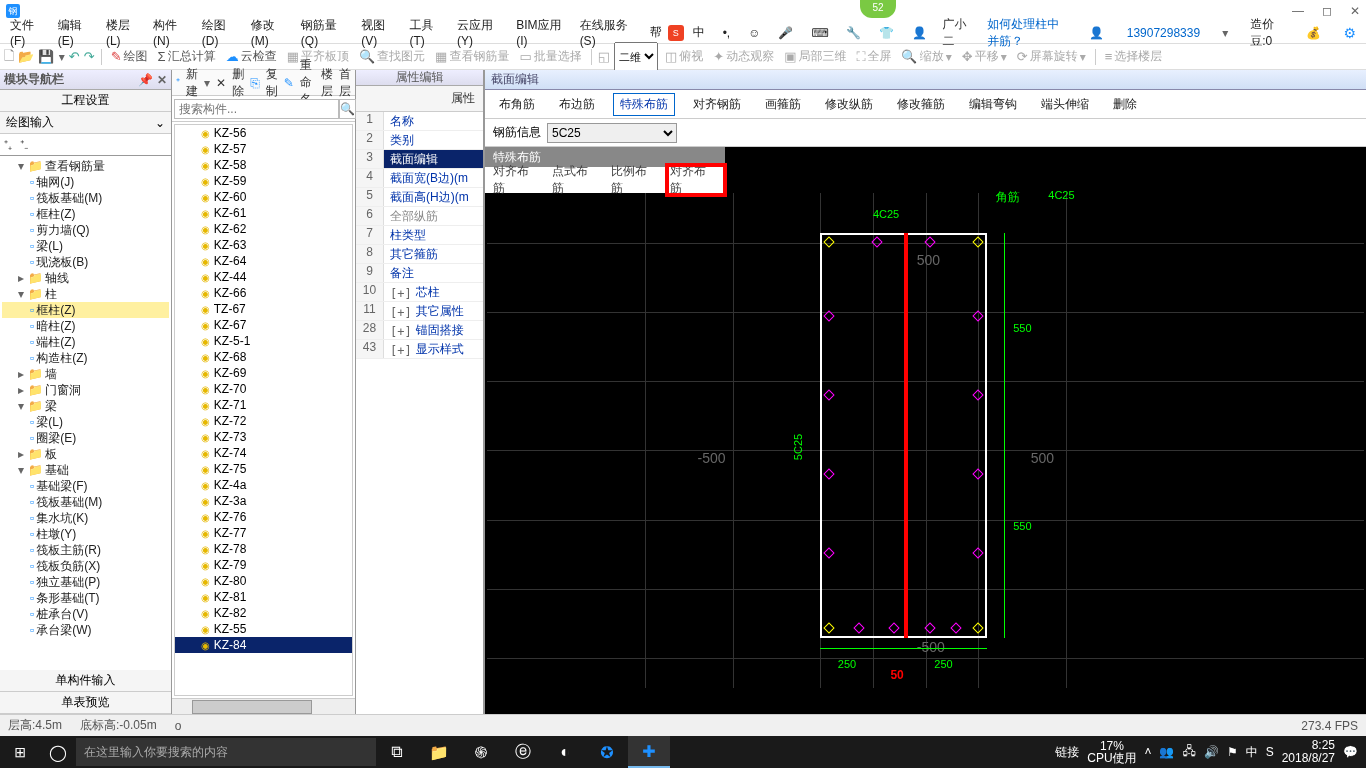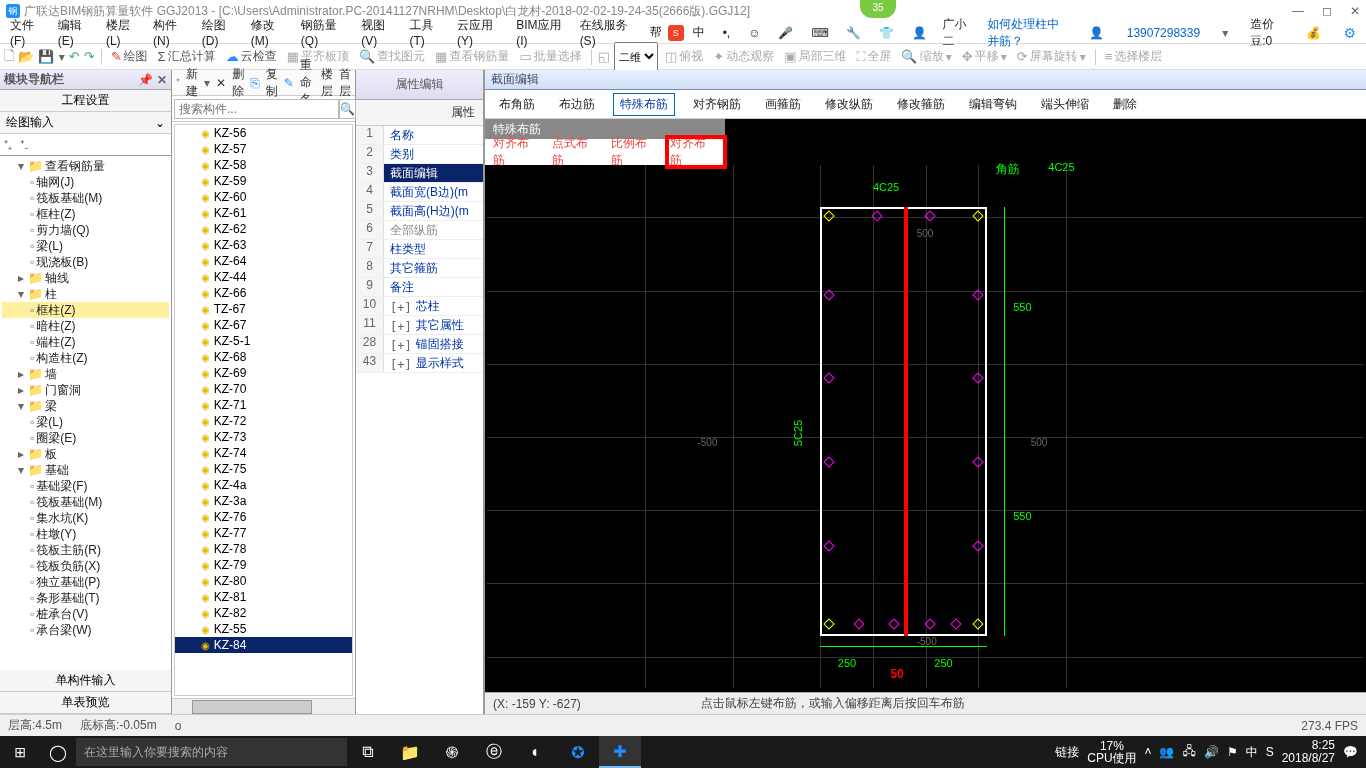--- a/index.html
+++ b/index.html
@@ -41,83 +41,82 @@
 .panelM .search{height:26px;border-bottom:1px solid #ccc;display:flex;align-items:center;padding:2px}
 .panelM .search input{flex:1;height:20px;border:1px solid #bbb;padding:0 4px;color:#888}
 .panelM .search .sbtn{width:24px;height:20px;border:1px solid #bbb;display:flex;align-items:center;justify-content:center;color:#666}
 .panelM .list{flex:1;overflow:auto;border:1px solid #ccc;margin:2px}
 .panelM .list .it{display:flex;align-items:center;height:16px;padding-left:26px;gap:4px}
 .panelM .list .it .bul{color:#e6b800;font-size:10px}
 .panelM .list .sel{background:#0a246a;color:#fff}
 .panelR{flex:1;display:flex;flex-direction:column}
 .panelR .body{flex:1;display:flex}
 .propgrid{width:128px;border-right:1px solid #999;background:#fff;display:flex;flex-direction:column}
-.propgrid .ttl{height:30px;background:linear-gradient(#eef,#dde);border-bottom:1px solid #aaa;display:flex;align-items:center;justify-content:center;color:#555}
+.propgrid .ttl{height:16px;background:linear-gradient(#eef,#dde);border-bottom:1px solid #aaa;display:flex;align-items:center;justify-content:center;color:#555}
 .propgrid .colh{height:26px;border-bottom:1px solid #ccc;display:flex;align-items:center;justify-content:flex-end;padding-right:8px;color:#333;background:#f5f5f5}
 .propgrid .rows{flex:1}
 .propgrid .rw{display:flex;height:19px;border-bottom:1px solid #eee}
 .propgrid .rw .n{width:28px;text-align:center;color:#666;background:#f5f5f5;border-right:1px solid #ddd}
 .propgrid .rw .v{flex:1;padding-left:6px;color:#0033aa;display:flex;align-items:flex-end;gap:4px}
 .propgrid .rw.sel{background:#0a246a}
 .propgrid .rw.sel .v{color:#fff}
 .propgrid .rw .pm{color:#666;font-family:monospace}
 .canvas{flex:1;display:flex;flex-direction:column;border-left:1px solid #999}
 .canvas .chd{height:20px;background:linear-gradient(#e8f0ff,#d0dff5);border-bottom:1px solid #88a;display:flex;align-items:center;padding:0 6px;color:#446}
 .canvas .catabs{height:26px;background:#fff;border-bottom:1px solid #ccc;display:flex;align-items:center;padding:14px 8px;gap:12px}
 .canvas .catabs .t{padding:2px 6px;color:#222}
 .canvas .catabs .t.act{border:1px solid #0066cc;color:#0033aa}
 .canvas .inforow{height:28px;background:#fff;border-bottom:1px solid #ccc;display:flex;align-items:center;padding:0 8px;gap:6px}
 .canvas .inforow select{height:20px;border:1px solid #999;min-width:130px}
 .canvas .drawwrap{flex:1;position:relative;background:#000}
 .canvas .subhdr{position:absolute;top:0;left:0;height:20px;background:#888;color:#fff;padding:0 8px;display:flex;align-items:center;width:240px}
 .canvas .subtabs{position:absolute;top:20px;left:0;height:26px;background:#fff;display:flex;align-items:center;padding:0 8px;gap:12px;width:240px}
-.canvas .subtabs .t{color:#ef4444}
+.canvas .subtabs .t{color:#404040}
 .redbox{position:absolute;border:4px solid #f00}
 .draw{position:absolute;inset:46px 2px 26px 2px}
 .draw .grid{position:absolute;inset:0}
 .draw .gl{position:absolute;background:#333}
 .draw .gl.h{height:1px;left:0;right:0}
 .draw .gl.v{width:1px;top:0;bottom:0}
 .colrect{position:absolute;border:2px solid #fff}
 .dimln{position:absolute;background:#0f0}
 .dimtx{position:absolute;color:#0f0;font-size:11px}
 .corner{position:absolute;color:#0f0;font-size:12px}
 .dia{position:absolute;width:8px;height:8px;border:1px solid #f0f;transform:rotate(45deg)}
 .diay{position:absolute;width:8px;height:8px;border:1px solid #ff0;transform:rotate(45deg)}
 .redln{position:absolute;width:4px;background:#f00}
 .redtx{position:absolute;color:#f00;font-weight:bold}
-.gry{position:absolute;color:#666;font-size:10px}
+.gry{position:absolute;color:#666;font-size:14px}
 .statc{position:absolute;bottom:0;left:0;right:0;height:22px;background:#eee;border-top:1px solid #aaa;display:flex;align-items:center;padding:0 8px;color:#444}
 .botstat{height:22px;background:#f0f0f0;border-top:1px solid #ccc;display:flex;align-items:center;padding:0 8px;gap:18px;color:#555}
 .botstat .rt{margin-left:auto}
 .taskbar{height:32px;background:#1a1a1a;display:flex;align-items:center;color:#fff}
 .taskbar .win{width:40px;text-align:center;font-size:14px}
 .taskbar .cort{width:36px;text-align:center;font-size:16px}
-.taskbar .srch{width:271px;height:28px;background:#333;display:flex;align-items:center;padding:0 8px;color:#aaa}
+.taskbar .srch{width:300px;height:28px;background:#333;display:flex;align-items:center;padding:0 8px;color:#aaa}
 .taskbar .apps{display:flex;height:100%}
 .taskbar .app{width:42px;display:flex;align-items:center;justify-content:center;font-size:16px}
 .taskbar .app.act{background:#333;border-bottom:2px solid #76b9ed}
 .taskbar .tray{margin-left:auto;display:flex;align-items:center;gap:8px;padding-right:8px;font-size:11px}
 .taskbar .clock{text-align:right;line-height:13px}
 .scrlh{height:16px;background:#eee;border-top:1px solid #ccc;position:relative}
 .scrlh .th{position:absolute;height:14px;top:1px;left:20px;width:120px;background:#ccc;border:1px solid #999}
 </style>
 </head>
 <body>
 
 <div class="titlebar">
   <div class="ico">钢</div>
-  <span>广联达BIM钢筋算量软件 GGJ2013 - [C:\Users\Administrator.PC-20141127NRHM\Desktop\白龙村-2018-02-02-19-24-35(2666版).GGJ12]</span>
   <div class="wbtns">
     <span>—</span>
     <span>◻</span>
     <span>✕</span>
   </div>
 </div>
-<div class="badge65">35</div>
+<div class="badge65">52</div>
 
 <div class="menubar">
   <span>文件(F)</span>
   <span>编辑(E)</span>
   <span>楼层(L)</span>
   <span>构件(N)</span>
   <span>绘图(D)</span>
   <span>修改(M)</span>
   <span>钢筋量(Q)</span>
   <span>视图(V)</span>
@@ -633,20 +632,24 @@
             <span class="t">布边筋</span>
             <span class="t act">特殊布筋</span>
             <span class="t">对齐钢筋</span>
             <span class="t">画箍筋</span>
             <span class="t">修改纵筋</span>
             <span class="t">修改箍筋</span>
             <span class="t">编辑弯钩</span>
             <span class="t">端头伸缩</span>
             <span class="t">删除</span>
           </div>
+        <div class="inforow">
+          <span>钢筋信息</span>
+          <select><option>5C25</option></select>
+        </div>
         <div class="drawwrap">
           <div class="subhdr">特殊布筋</div>
           <div class="subtabs" id="subtabs">
               <span class="t">对齐布筋</span>
               <span class="t">点式布筋</span>
               <span class="t">比例布筋</span>
               <span class="t">对齐布筋</span>
             </div>
           <div class="redbox" style="top:16px;left:180px;width:62px;height:34px"></div>
 
@@ -703,24 +706,20 @@
             <div class="dimln" style="top:8%;left:59%;width:1px;height:82%"></div>
             <span class="dimtx" style="top:26%;left:60%">550</span>
             <span class="dimtx" style="top:66%;left:60%">550</span>
             <div class="dimln" style="top:92%;left:38%;width:19%;height:1px"></div>
             <span class="dimtx" style="top:94%;left:40%">250</span>
             <span class="dimtx" style="top:94%;left:51%">250</span>
             <span class="dimtx" style="top:50%;left:34%;transform:rotate(-90deg)">5C25</span>
             <span class="redtx" style="top:96%;left:46%;font-size:12px">50</span>
           </div>
 
-          <div class="statc">
-            <span>(X: -159 Y: -627)</span>
-            <span style="margin-left:120px">点击鼠标左键布筋，或输入偏移距离后按回车布筋</span>
-          </div>
         </div>
       </div>
     </div>
   </div>
 </div>
 
 <div class="botstat">
   <span>层高:4.5m</span>
   <span>底标高:-0.05m</span>
   <span>o</span>

